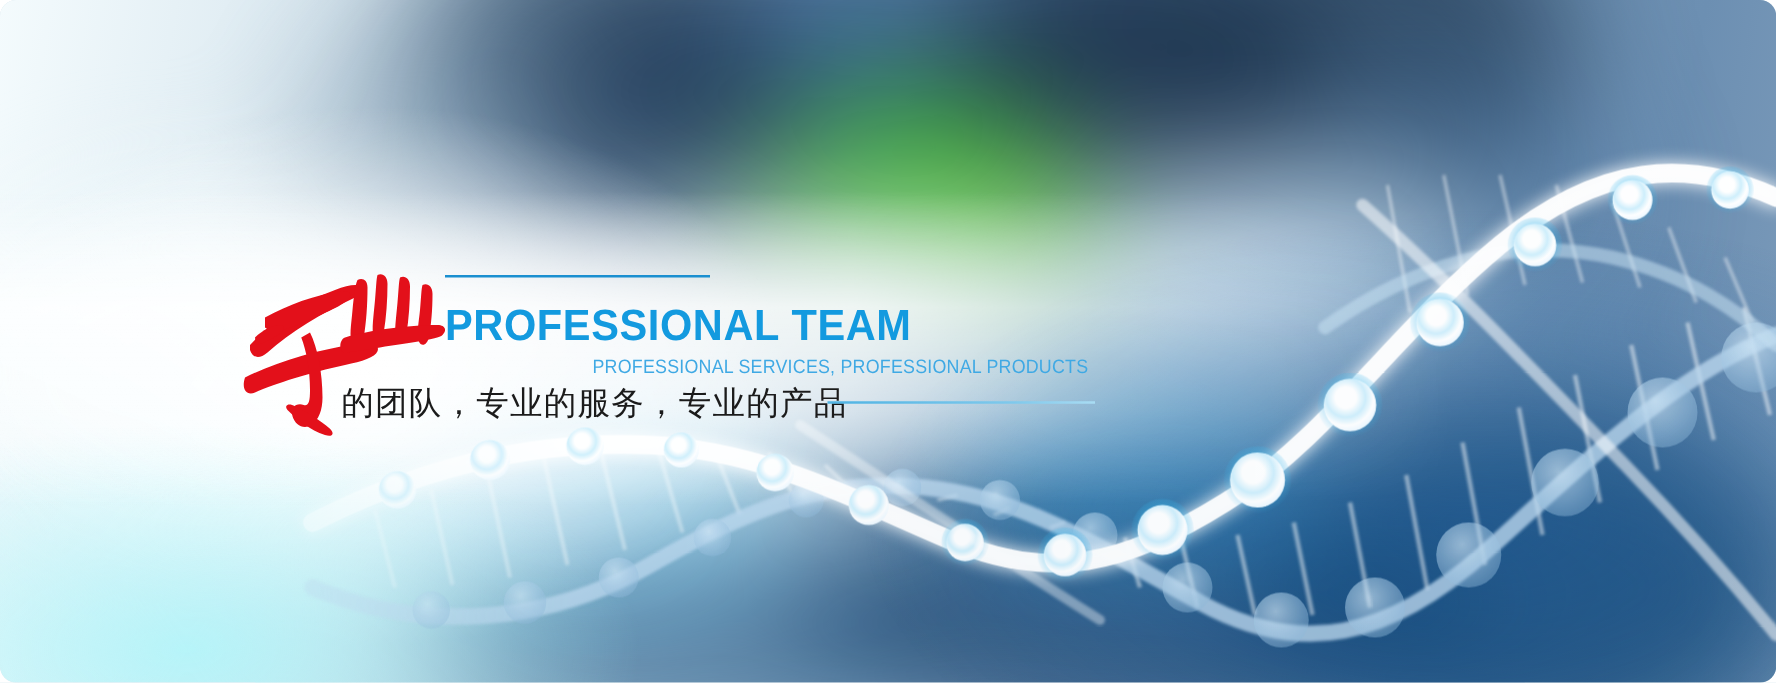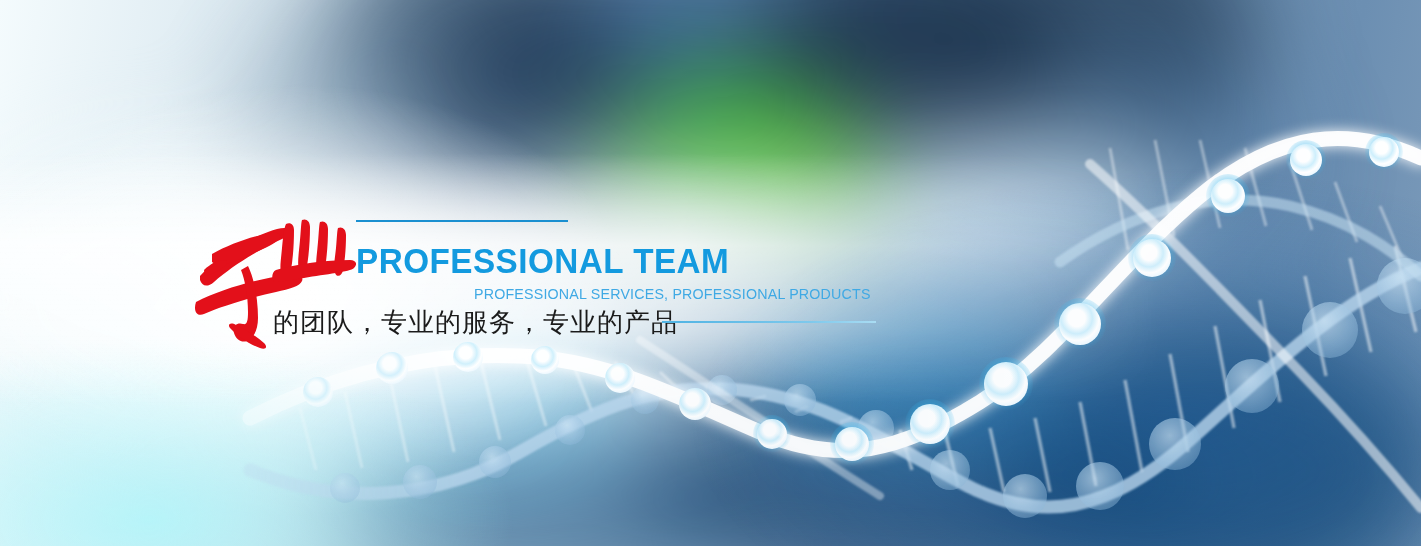--- a/index.html
+++ b/index.html
@@ -7,20 +7,21 @@
     padding: 0;
     background: #ffffff;
   }
   .banner {
     position: relative;
     width: 1421px;
     height: 546px;
     overflow: hidden;
     font-family: "Liberation Sans", "DejaVu Sans", sans-serif;
     background: #cfe0ea;
+    border-radius: 13px;
   }
 
   
   .bg-layer {
     position: absolute;
     inset: 0;
     pointer-events: none;
   }
 
   

